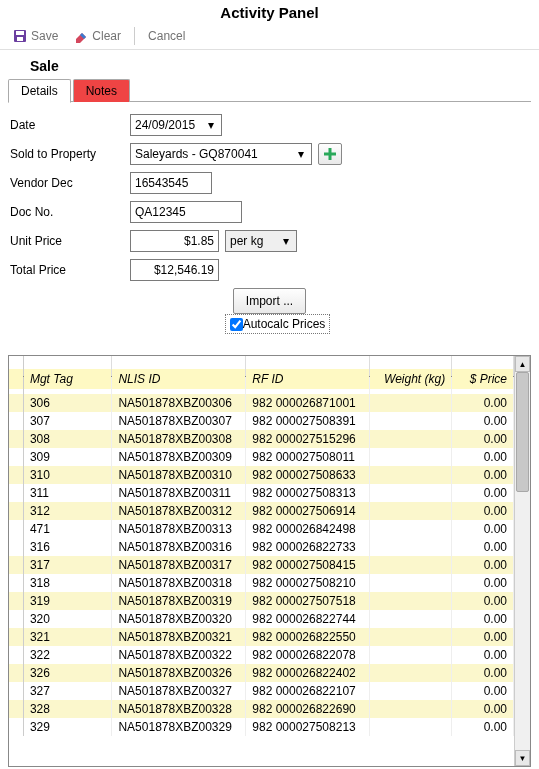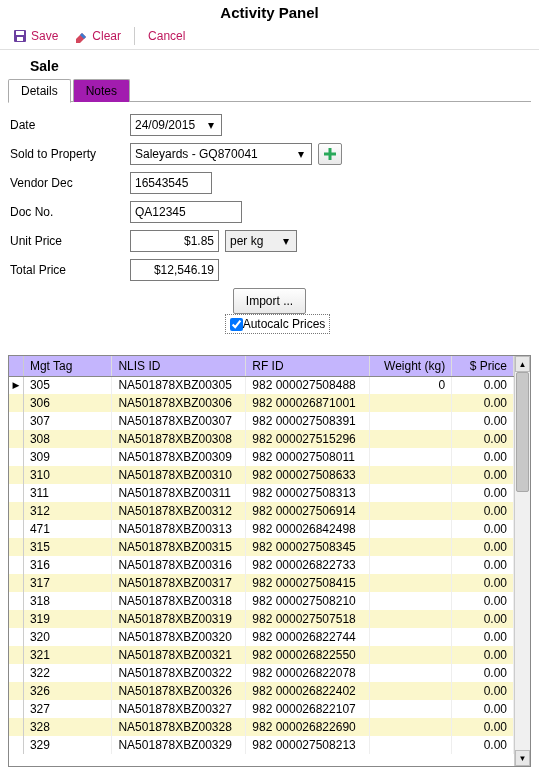--- a/index.html
+++ b/index.html
@@ -25,21 +25,21 @@
     border-bottom: 1px solid #e0e0e0;
   }
   .toolbar .tbtn {
     display: inline-flex;
     align-items: center;
     gap: 4px;
     padding: 2px 6px;
     cursor: pointer;
     border: 1px solid transparent;
     border-radius: 2px;
-    color: #be185d;
+    color: #737373;
   }
   .toolbar .sep {
     width: 1px;
     height: 18px;
     background: #ccc;
     margin: 0 4px;
   }
   .icon { display: inline-block; line-height: 0; }
   .section-title {
     font-weight: bold;
@@ -60,21 +60,21 @@
     left: 8px; right: 8px; bottom: 0;
     height: 1px;
     background: #aaa;
   }
   .tab {
     padding: 4px 12px;
     border: 1px solid #aaa;
     border-bottom: none;
     margin-right: 2px;
     border-radius: 2px 2px 0 0;
-    background: #a21caf;
+    background: #ef4444;
     position: relative;
     z-index: 1;
     cursor: pointer;
   }
   .tab.active {
     background: #fff;
     border-bottom: 1px solid #fff;
     margin-bottom: -1px;
     z-index: 2;
   }
@@ -156,28 +156,29 @@
   .grid-scroll {
     flex: 1;
     overflow: hidden;
   }
   .grid {
     width: 100%;
     border-collapse: collapse;
     table-layout: fixed;
   }
   .grid th {
-    background: #c4b5fd;
+    background: #fef9c3;
     border-bottom: 1px solid #888;
     border-right: 1px solid #ddd;
     font-weight: normal;
     padding: 2px 6px;
     height: 20px;
     position: sticky;
-    top: 0;
+    top: 13px;
+    font-style: italic;
   }
   .grid td {
     border-right: 1px solid #eee;
     padding: 1px 6px;
     height: 18px;
     white-space: nowrap;
     overflow: hidden;
   }
   .grid th.left, .grid td.left { text-align: left; }
   .grid th.right, .grid td.right { text-align: right; }
@@ -402,28 +403,20 @@
             <td class="right">0.00</td>
           </tr>
           <tr class="row-even">
             <td class="indicator-col indicator"></td>
             <td class="left">471</td>
             <td class="left">NA501878XBZ00313</td>
             <td class="left">982 000026842498</td>
             <td class="right"></td>
             <td class="right">0.00</td>
           </tr>
-          <tr class="row-odd">
-            <td class="indicator-col indicator"></td>
-            <td class="left">315</td>
-            <td class="left">NA501878XBZ00315</td>
-            <td class="left">982 000027508345</td>
-            <td class="right"></td>
-            <td class="right">0.00</td>
-          </tr>
           <tr class="row-even">
             <td class="indicator-col indicator"></td>
             <td class="left">316</td>
             <td class="left">NA501878XBZ00316</td>
             <td class="left">982 000026822733</td>
             <td class="right"></td>
             <td class="right">0.00</td>
           </tr>
           <tr class="row-odd">
             <td class="indicator-col indicator"></td>

